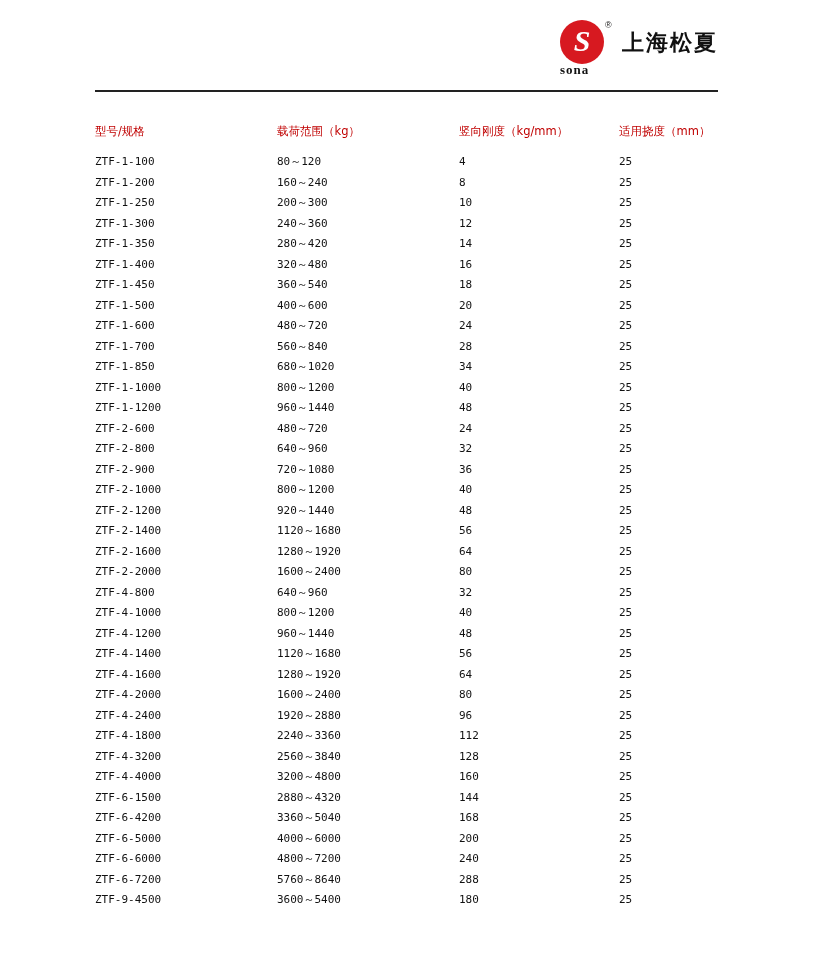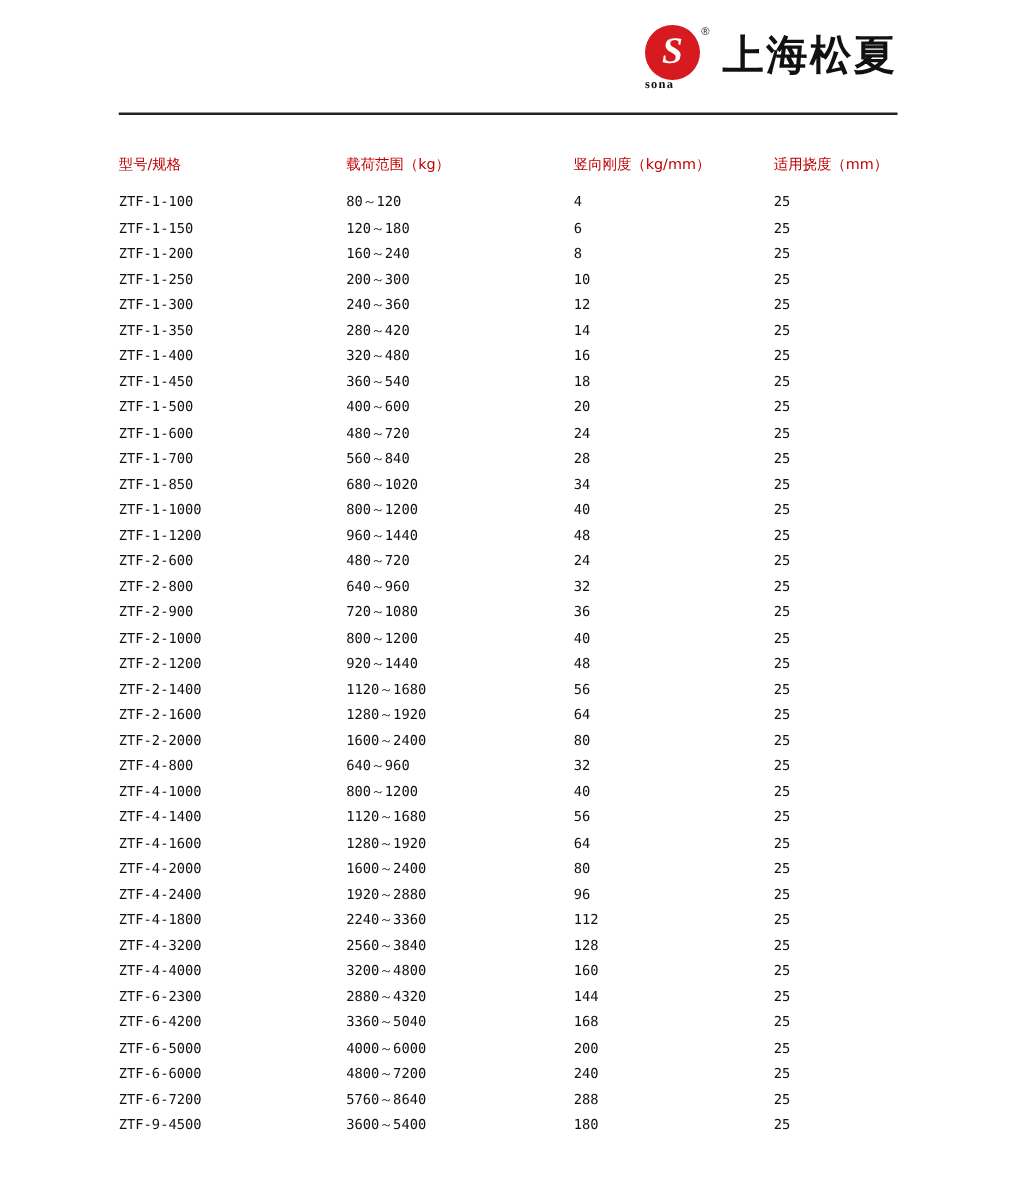--- a/index.html
+++ b/index.html
@@ -70,27 +70,27 @@
     top: 2px;
     font-size: 9px;
     color: #222;
   }
   .logo-sub {
     position: absolute;
     left: 2px;
     top: 44px;
     font-family: "Liberation Serif", serif;
     font-weight: bold;
-    font-size: 10px;
+    font-size: 13px;
     letter-spacing: 1px;
     color: #111;
   }
   .logo-text {
     font-family: "DejaVu Sans", sans-serif;
-    font-size: 33px;
+    font-size: 22px;
     font-weight: bold;
     color: #111111;
     letter-spacing: 2px;
     line-height: 1;
     position: relative;
     top: -4px;
   }
   .rule {
     position: absolute;
     left: 95px;
@@ -172,26 +172,20 @@
         </tr>
       </thead>
       <tbody id="spec-body">
           <tr>
             <td>ZTF-1-100</td>
             <td>80～120</td>
             <td>4</td>
             <td>25</td>
           </tr>
           <tr>
-            <td>ZTF-1-150</td>
-            <td>120～180</td>
-            <td>6</td>
-            <td>25</td>
-          </tr>
-          <tr>
             <td>ZTF-1-200</td>
             <td>160～240</td>
             <td>8</td>
             <td>25</td>
           </tr>
           <tr>
             <td>ZTF-1-250</td>
             <td>200～300</td>
             <td>10</td>
             <td>25</td>
@@ -310,20 +304,26 @@
             <td>32</td>
             <td>25</td>
           </tr>
           <tr>
             <td>ZTF-4-1000</td>
             <td>800～1200</td>
             <td>40</td>
             <td>25</td>
           </tr>
           <tr>
+            <td>ZTF-4-1200</td>
+            <td>960～1440</td>
+            <td>48</td>
+            <td>25</td>
+          </tr>
+          <tr>
             <td>ZTF-4-1400</td>
             <td>1120～1680</td>
             <td>56</td>
             <td>25</td>
           </tr>
           <tr>
             <td>ZTF-4-1600</td>
             <td>1280～1920</td>
             <td>64</td>
             <td>25</td>
@@ -352,21 +352,21 @@
             <td>128</td>
             <td>25</td>
           </tr>
           <tr>
             <td>ZTF-4-4000</td>
             <td>3200～4800</td>
             <td>160</td>
             <td>25</td>
           </tr>
           <tr>
-            <td>ZTF-6-2300</td>
+            <td>ZTF-6-1500</td>
             <td>2880～4320</td>
             <td>144</td>
             <td>25</td>
           </tr>
           <tr>
             <td>ZTF-6-4200</td>
             <td>3360～5040</td>
             <td>168</td>
             <td>25</td>
           </tr>

